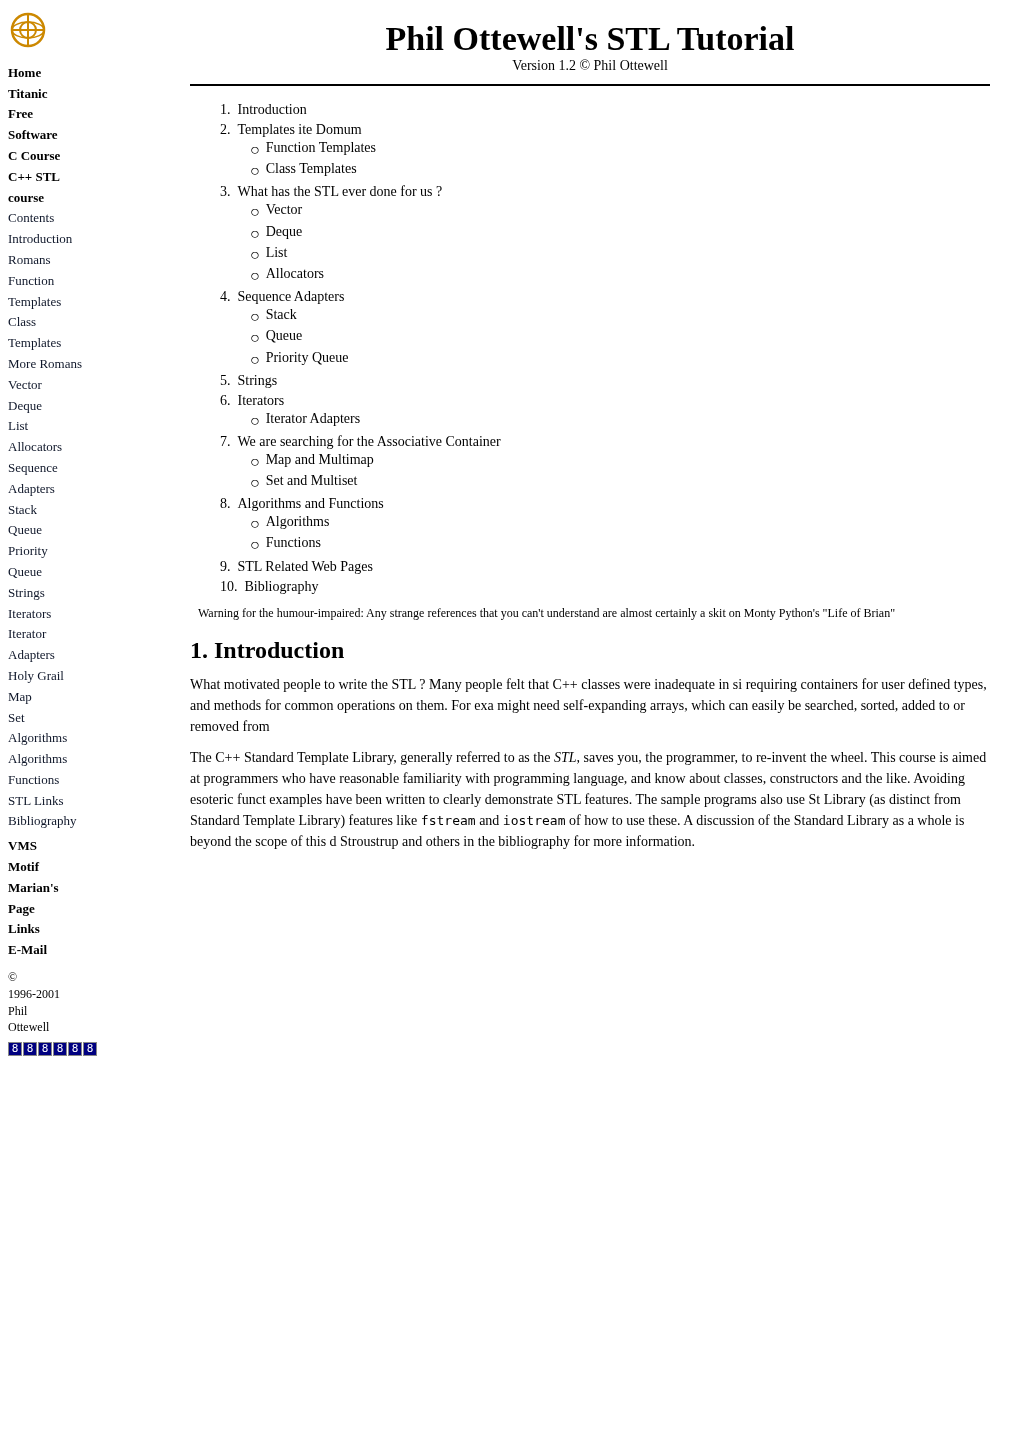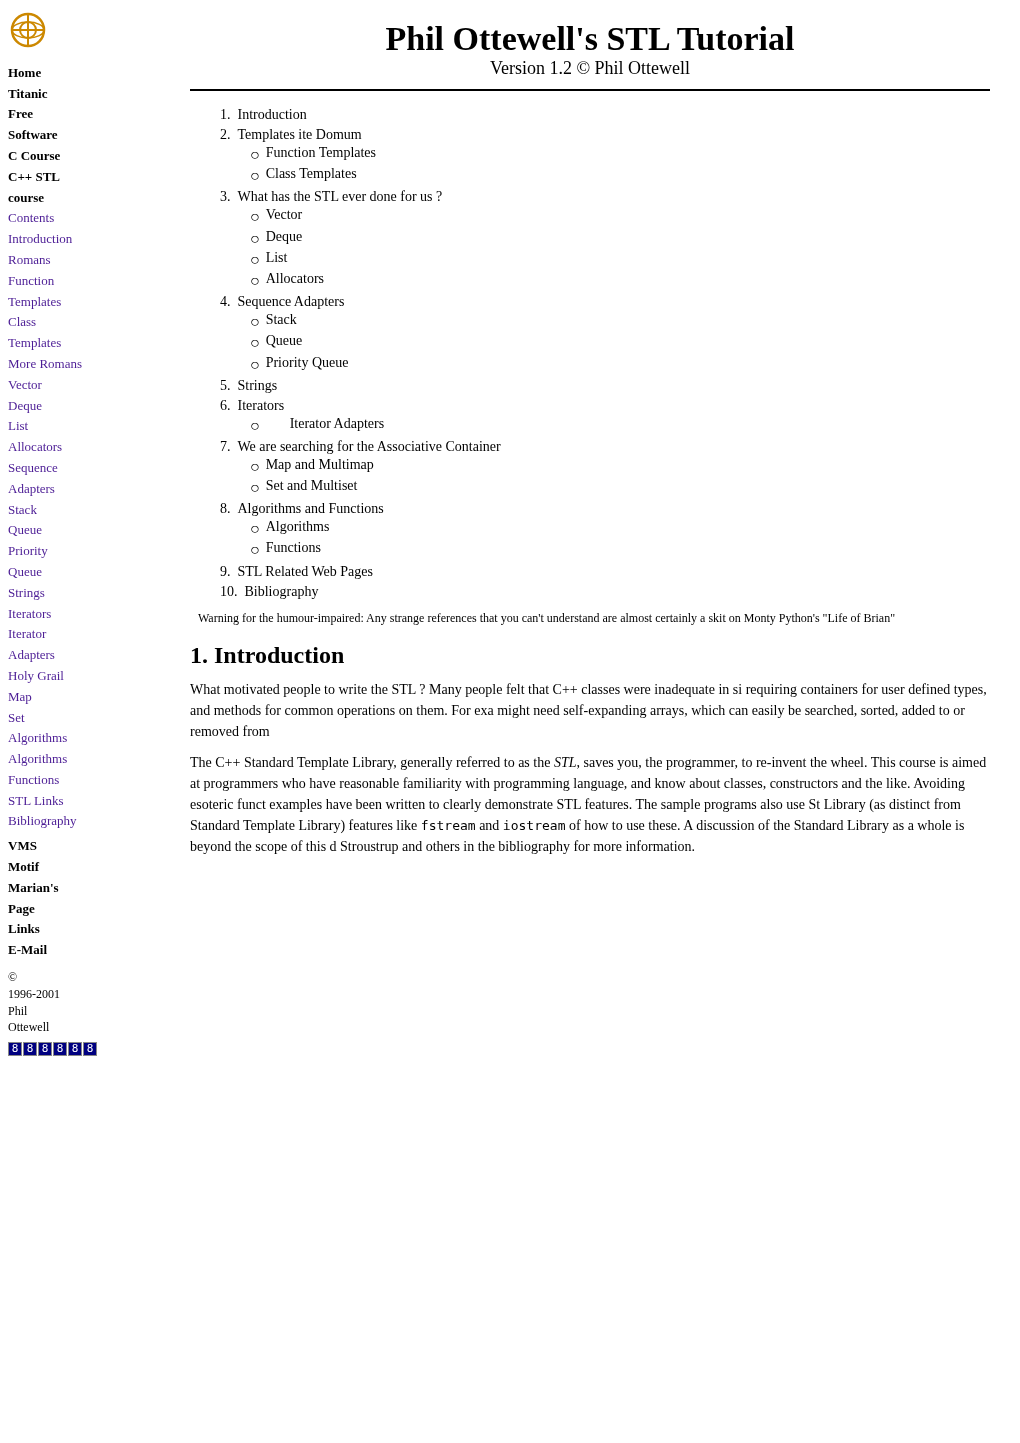--- a/index.html
+++ b/index.html
@@ -26,21 +26,21 @@
       margin-bottom: 6px;
     }
     #sidebar .nav-bold {
       font-weight: bold;
       display: block;
       cursor: pointer;
     }
     #sidebar .nav-link {
       display: block;
       cursor: pointer;
-      color: #4c1d95;
+      color: #0f172a;
       text-decoration: none;
     }
     #sidebar .section-sep {
       margin: 4px 0;
     }
     #sidebar .copyright {
       font-size: 12px;
       margin-top: 8px;
       line-height: 1.4;
     }
@@ -68,21 +68,21 @@
       overflow: hidden;
     }
     #main h1.page-title {
       font-size: 34px;
       font-weight: bold;
       text-align: center;
       margin-bottom: 0;
     }
     #main .version-line {
       text-align: center;
-      font-size: 18px;
+      font-size: 14px;
       margin-bottom: 10px;
     }
     #main hr {
       border: none;
       border-top: 2px solid #000;
       margin-bottom: 16px;
     }
     #main h2.toc-title {
       font-size: 26px;
       font-weight: bold;
@@ -266,21 +266,21 @@
 
     <li>
       <span style="cursor:pointer;">5.&nbsp;&nbsp;Strings</span>
     </li>
 
     <li>
       <span style="cursor:pointer;">6.&nbsp;&nbsp;Iterators</span>
       <ul class="toc-sublist">
         <li>
           <span class="bullet">○</span>
-          <span style="cursor:pointer;margin-left:24px;">Iterator Adapters</span>
+          <span style="cursor:pointer;">Iterator Adapters</span>
         </li>
       </ul>
     </li>
 
     <li>
       <span style="cursor:pointer;">7.&nbsp;&nbsp;We are searching for the Associative Container</span>
       <ul class="toc-sublist">
         <li>
           <span class="bullet">○</span>
           <span style="cursor:pointer;">Map and Multimap</span>

